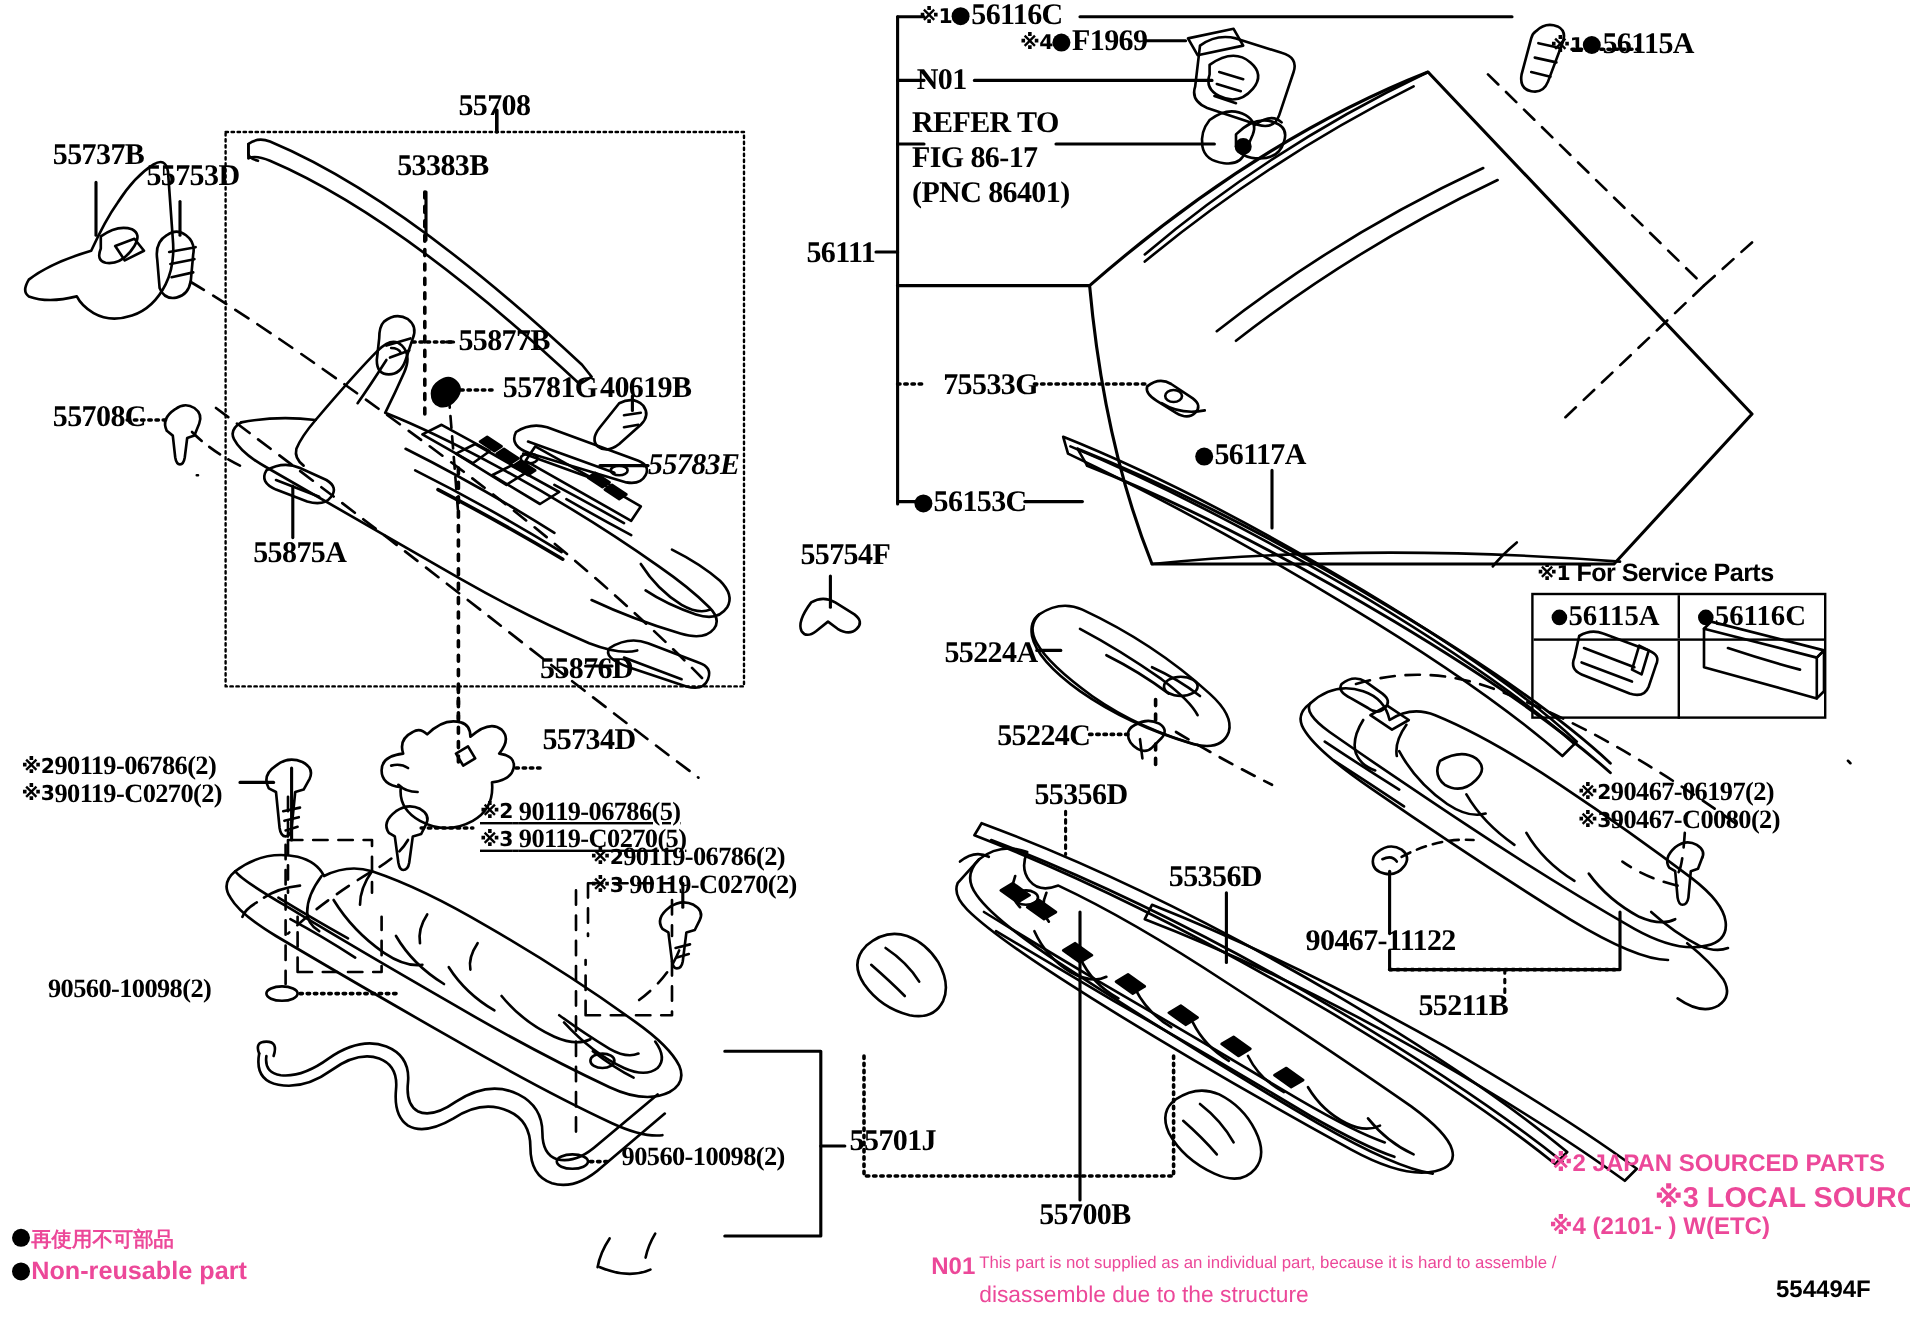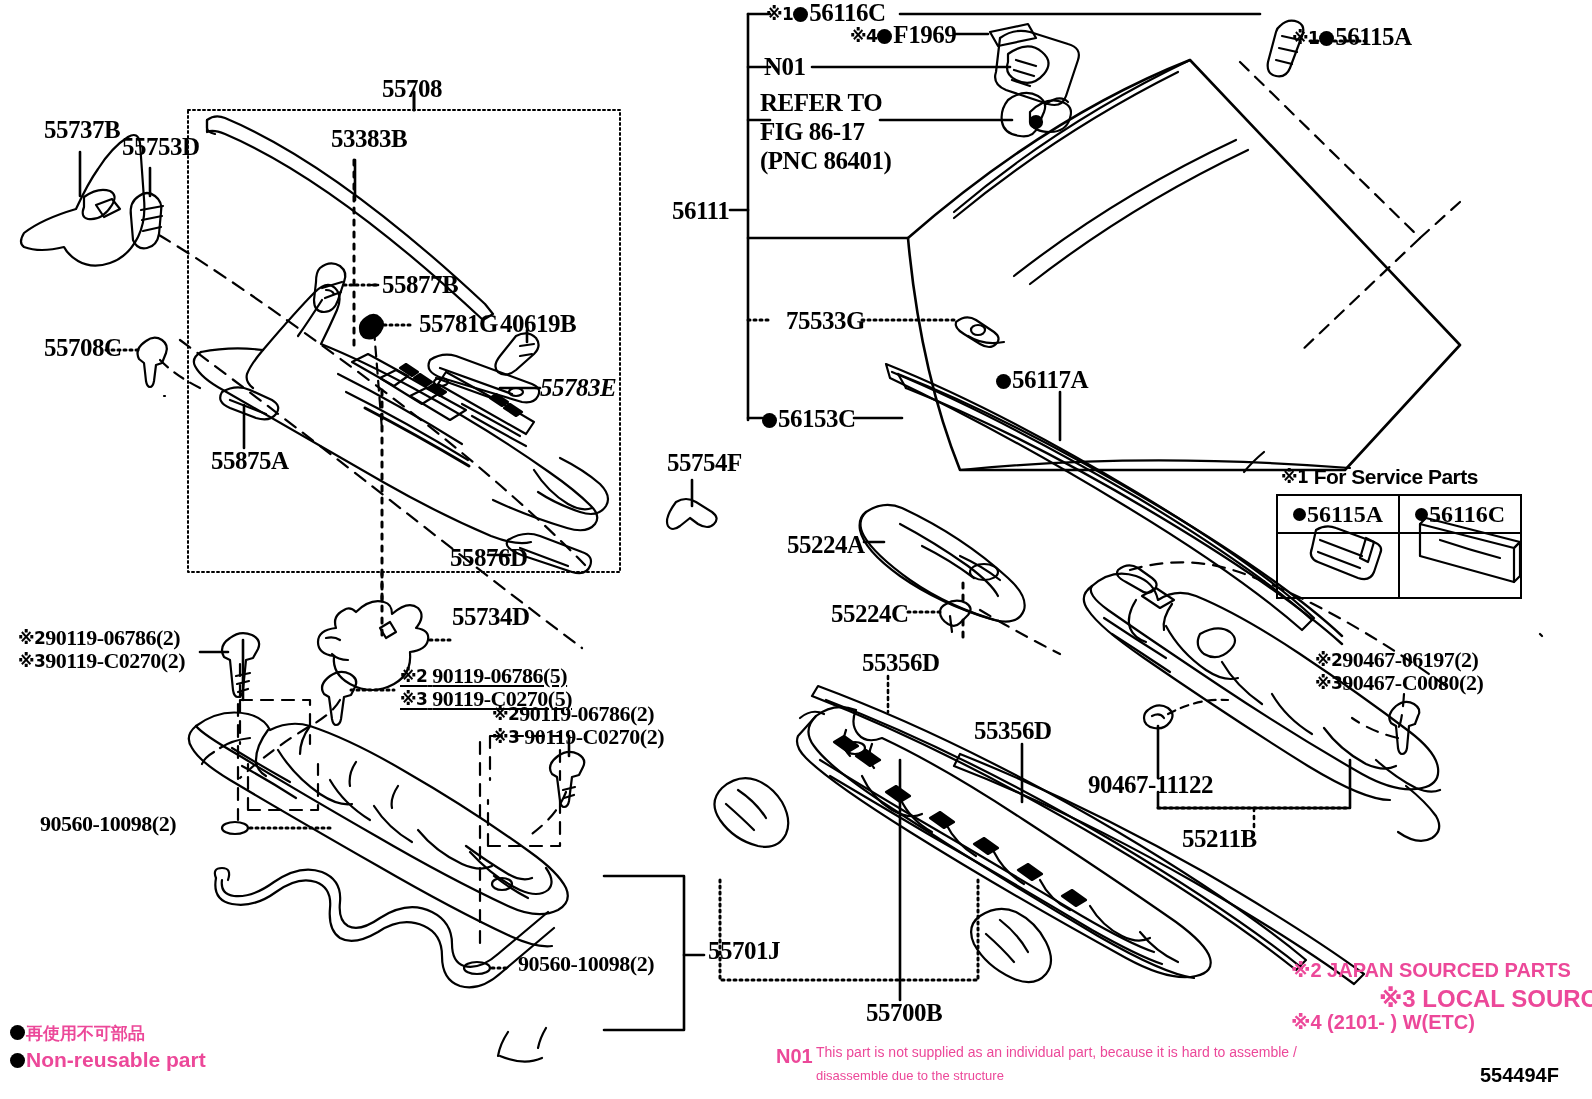--- a/index.html
+++ b/index.html
@@ -510,17 +510,17 @@
       <span class="bullet lg"></span><span>Non-reusable part</span>
     </div>
   </div>
 
   <div class="note-sans" style="left:1291px; top:958px; font-size:20px;">※2 JAPAN SOURCED PARTS</div>
   <div class="note-sans" style="left:1351px; top:984px; font-size:24px;margin-left:28px;">※3 LOCAL SOURCED PARTS</div>
   <div class="note-sans" style="left:1291px; top:1010px; font-size:20px;">※4 (2101-     ) W(ETC)</div>
 
   <div class="note-sans" style="left:776px; top:1044px; font-size:20px;">N01</div>
   <div class="note-sans thin" style="left:816px; top:1044px; font-size:14px;">This part is not supplied as an individual part, because it is hard to assemble /</div>
-  <div class="note-sans thin" style="left:816px; top:1068px; font-size:13px;">disassemble due to the structure</div>
+  <div class="note-sans thin" style="left:816px; top:1068px; font-size:19px;">disassemble due to the structure</div>
 
   <div class="footer-code" style="left:1480px; top:1064px;">554494F</div>
 
 </div>
 
 </body></html>

